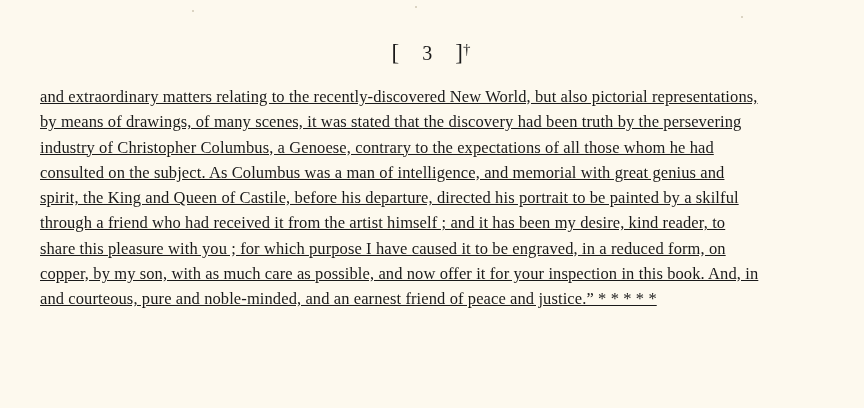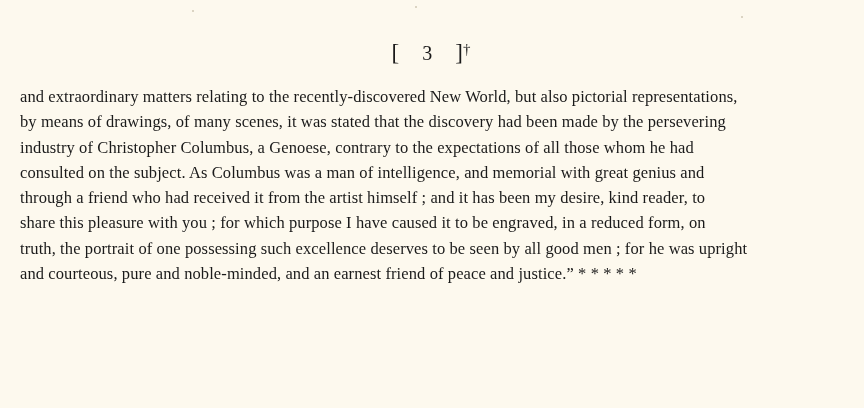--- a/index.html
+++ b/index.html
@@ -54,23 +54,24 @@
   .folio .dagger {
     font-size: 15px;
     vertical-align: top;
     position: relative;
     top: 1px;
     left: -1px;
   }
 
   .body-text {
     position: absolute;
-    left: 20px;
+    left: 40px;
     top: 84px;
     width: 806px;
+    text-decoration: underline;
   }
   .line {
     font-size: 16.5px;
     line-height: 25.3px;
     white-space: nowrap;
     letter-spacing: 0.1px;
   }
   .line.last {
     display: block;
   }
@@ -83,22 +84,23 @@
   <div class="speck a"></div>
   <div class="speck b"></div>
   <div class="speck c"></div>
 
   <div class="folio">
     <span class="bracket-left">[</span><span class="num">3</span><span class="bracket-right">]</span><span class="dagger">†</span>
   </div>
 
   <div class="body-text">
     <div class="line">and  extraordinary  matters  relating  to  the  recently-discovered  New  World,  but  also  pictorial  representations,</div>
-    <div class="line">by  means  of  drawings,  of  many  scenes,   it  was  stated  that  the  discovery  had  been  made  by  the  persevering</div>
+    <div class="line">by  means  of  drawings,  of  many  scenes,   it  was  stated  that  the  discovery  had  been  truth  by  the  persevering</div>
     <div class="line">industry  of  Christopher  Columbus,  a  Genoese,  contrary  to  the  expectations  of  all  those  whom  he  had</div>
     <div class="line">consulted  on  the  subject.    As  Columbus  was  a  man  of  intelligence,  and  memorial  with  great  genius  and</div>
+    <div class="line">spirit,  the  King  and  Queen  of  Castile,  before  his  departure,  directed  his  portrait  to  be  painted  by  a  skilful</div>
     <div class="line">through  a  friend  who  had  received  it  from  the  artist  himself ;  and  it  has  been  my  desire,  kind  reader,  to</div>
     <div class="line">share  this  pleasure  with  you ;  for  which  purpose  I  have  caused  it  to  be  engraved,  in  a  reduced  form,  on</div>
-    <div class="line">truth,  the  portrait  of  one  possessing  such  excellence  deserves  to  be  seen  by  all  good  men ;  for  he  was  upright</div>
+    <div class="line">copper,  by  my  son,  with  as  much  care  as  possible,  and  now  offer  it  for  your  inspection  in  this  book.    And,  in</div>
     <div class="line last">and  courteous,  pure  and  noble-minded,  and  an  earnest  friend  of  peace  and  justice.”  *        *        *        *        *</div>
   </div>
 
 </div>
 
 </body></html>

